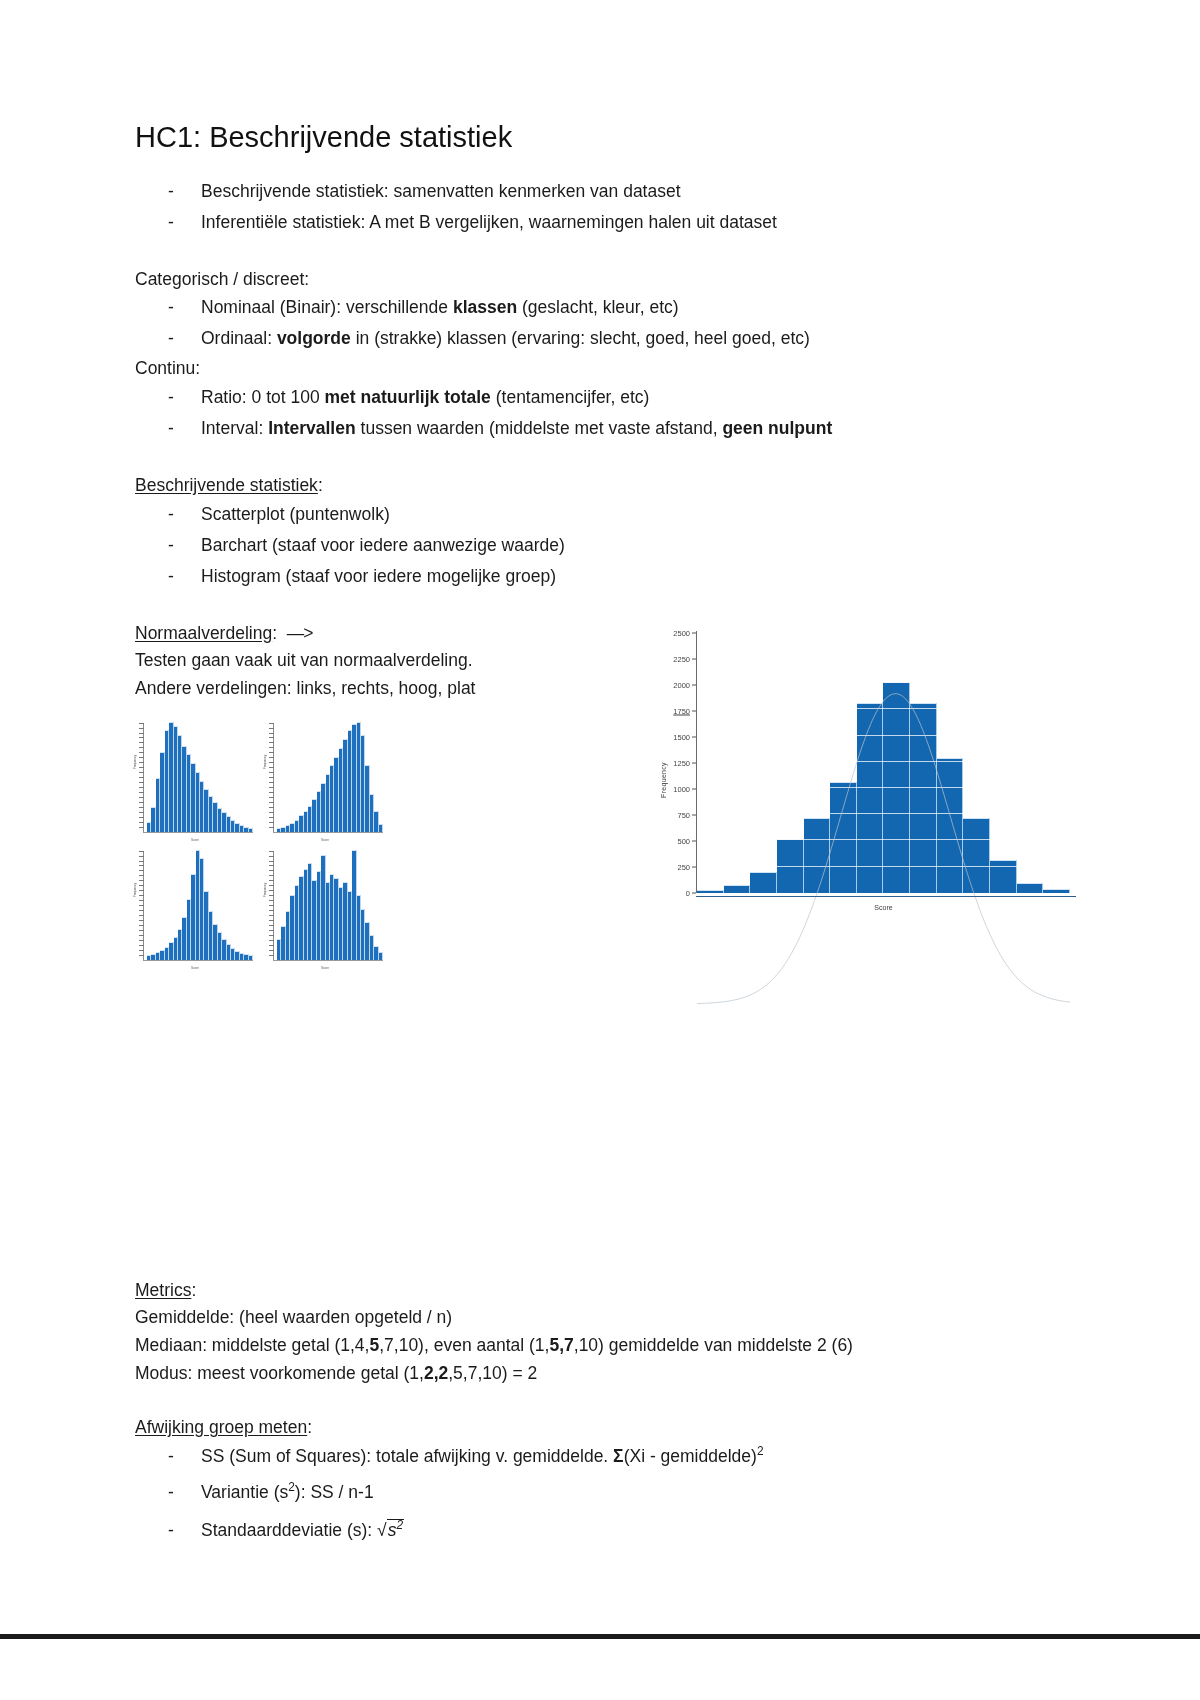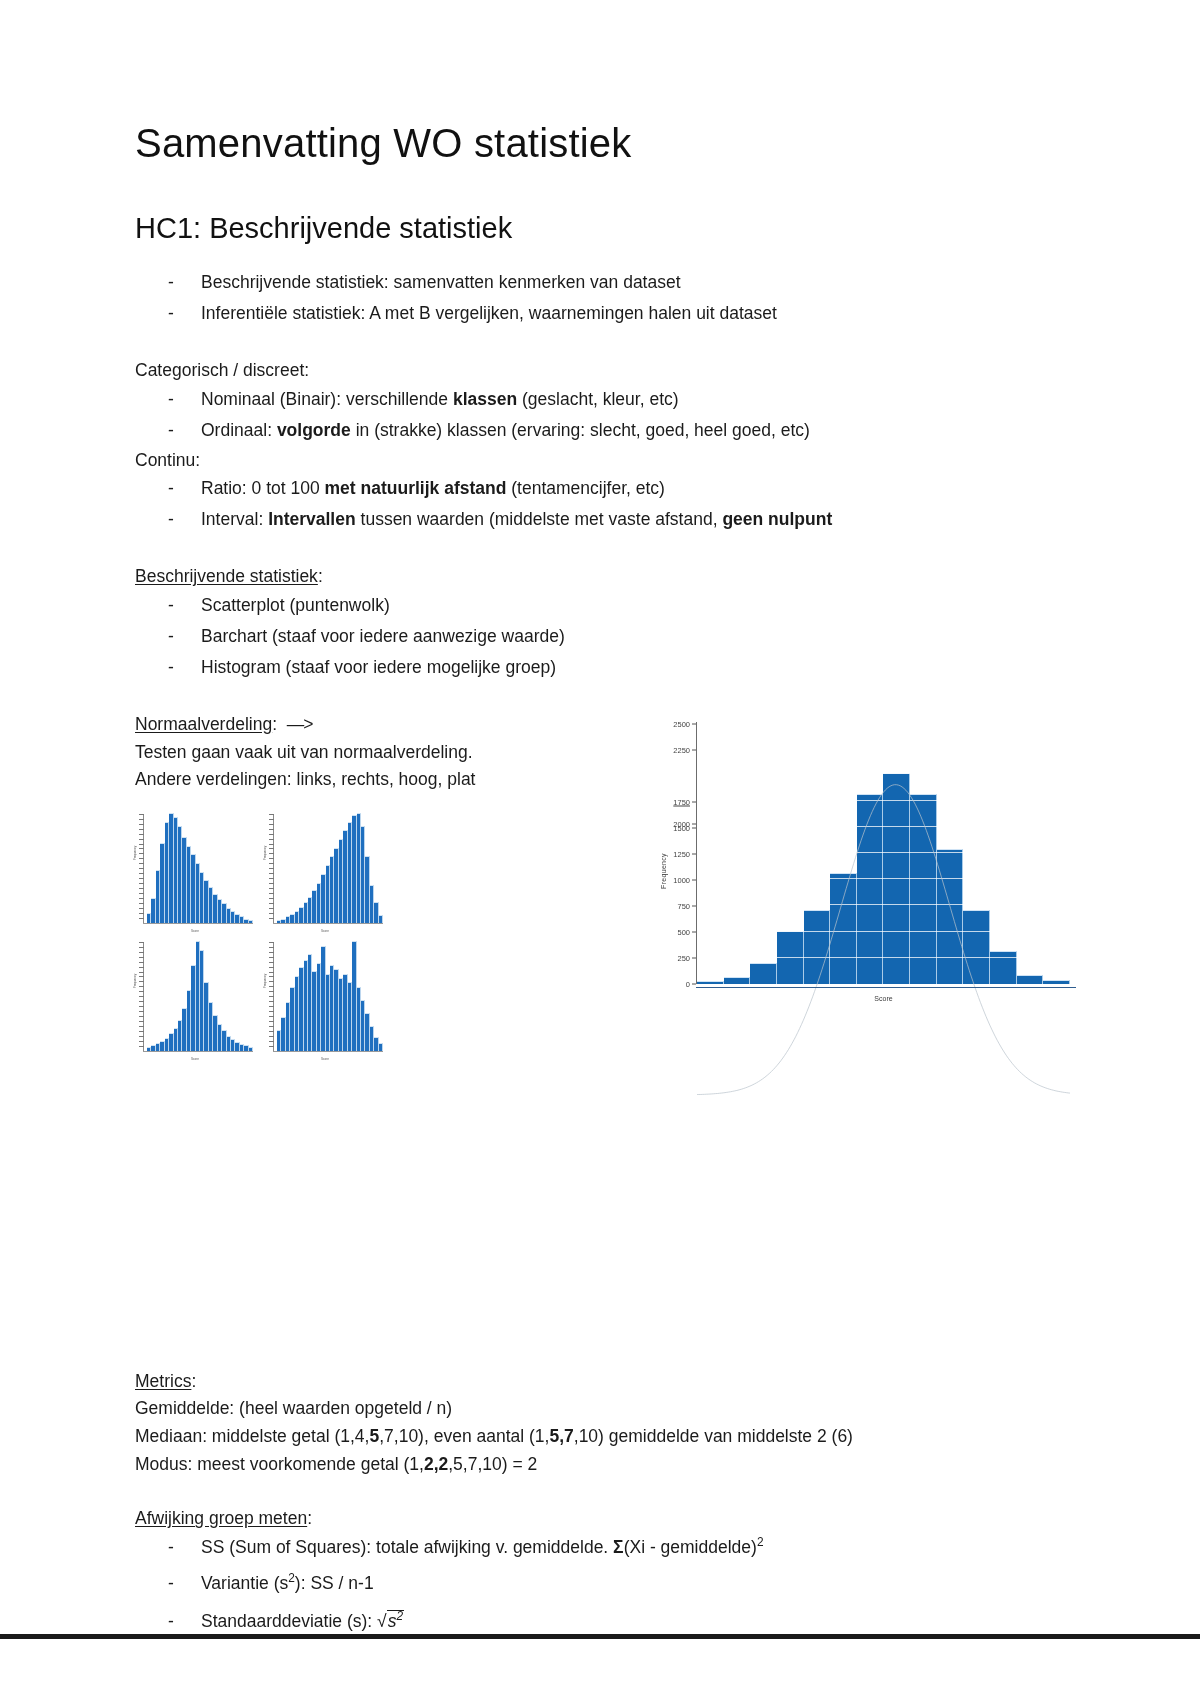--- a/index.html
+++ b/index.html
@@ -159,42 +159,41 @@
 </style>
 </head>
 <body>
 
 <div class="page">
   <div class="sheet"></div>
   <div class="bottom-rule"></div>
 
   <div class="content">
 
-    <h1 class="doc-title">Samenvatting WO statistiek</h1>
 
     <h2 class="section-title">HC1: Beschrijvende statistiek</h2>
 
     <ul class="bullets">
       <li><span class="dash">-</span><span>Beschrijvende statistiek: samenvatten kenmerken van dataset</span></li>
       <li><span class="dash">-</span><span>Inferentiële statistiek: A met B vergelijken, waarnemingen halen uit dataset</span></li>
     </ul>
 
     <div class="blank"></div>
 
     <p class="line">Categorisch / discreet:</p>
 
     <ul class="bullets">
       <li><span class="dash">-</span><span>Nominaal (Binair): verschillende </span><b>klassen</b><span> (geslacht, kleur, etc)</span></li>
       <li><span class="dash">-</span><span>Ordinaal: </span><b>volgorde</b><span> in (strakke) klassen (ervaring: slecht, goed, heel goed, etc)</span></li>
     </ul>
 
     <p class="line">Continu:</p>
 
     <ul class="bullets">
-      <li><span class="dash">-</span><span>Ratio: 0 tot 100 </span><b>met natuurlijk afstand</b><span> (tentamencijfer, etc)</span></li>
+      <li><span class="dash">-</span><span>Ratio: 0 tot 100 </span><b>met natuurlijk totale</b><span> (tentamencijfer, etc)</span></li>
       <li><span class="dash">-</span><span>Interval: </span><b>Intervallen</b><span> tussen waarden (middelste met vaste afstand, </span><b>geen nulpunt</b></li>
     </ul>
 
     <div class="blank"></div>
 
     <p class="line"><span class="uline">Beschrijvende statistiek</span><span>:</span></p>
 
     <ul class="bullets">
       <li><span class="dash">-</span><span>Scatterplot (puntenwolk)</span></li>
       <li><span class="dash">-</span><span>Barchart (staaf voor iedere aanwezige waarde)</span></li>
@@ -444,21 +443,21 @@
           <div class="bc-ylabel">Frequency</div>
           <div class="bc-ticklabels" id="bc-ticklabels">
               <div style="top: 100%;">0</div>
               <div style="top: 90%;">250</div>
               <div style="top: 80%;">500</div>
               <div style="top: 70%;">750</div>
               <div style="top: 60%;">1000</div>
               <div style="top: 50%;">1250</div>
               <div style="top: 40%;">1500</div>
               <div style="top: 30%; text-decoration: underline;">1750</div>
-              <div style="top: 20%; margin-top: 48px;">2000</div>
+              <div style="top: 20%;">2000</div>
               <div style="top: 10%;">2250</div>
               <div style="top: 0%;">2500</div>
             </div>
           <div class="bc-axis"></div>
           <div class="bc-plot">
             <div class="bc-bars" id="bc-bars">
                 <span style="height: 0.8%;"></span>
                 <span style="height: 2.4%;"></span>
                 <span style="height: 7.6%;"></span>
                 <span style="height: 20%;"></span>

